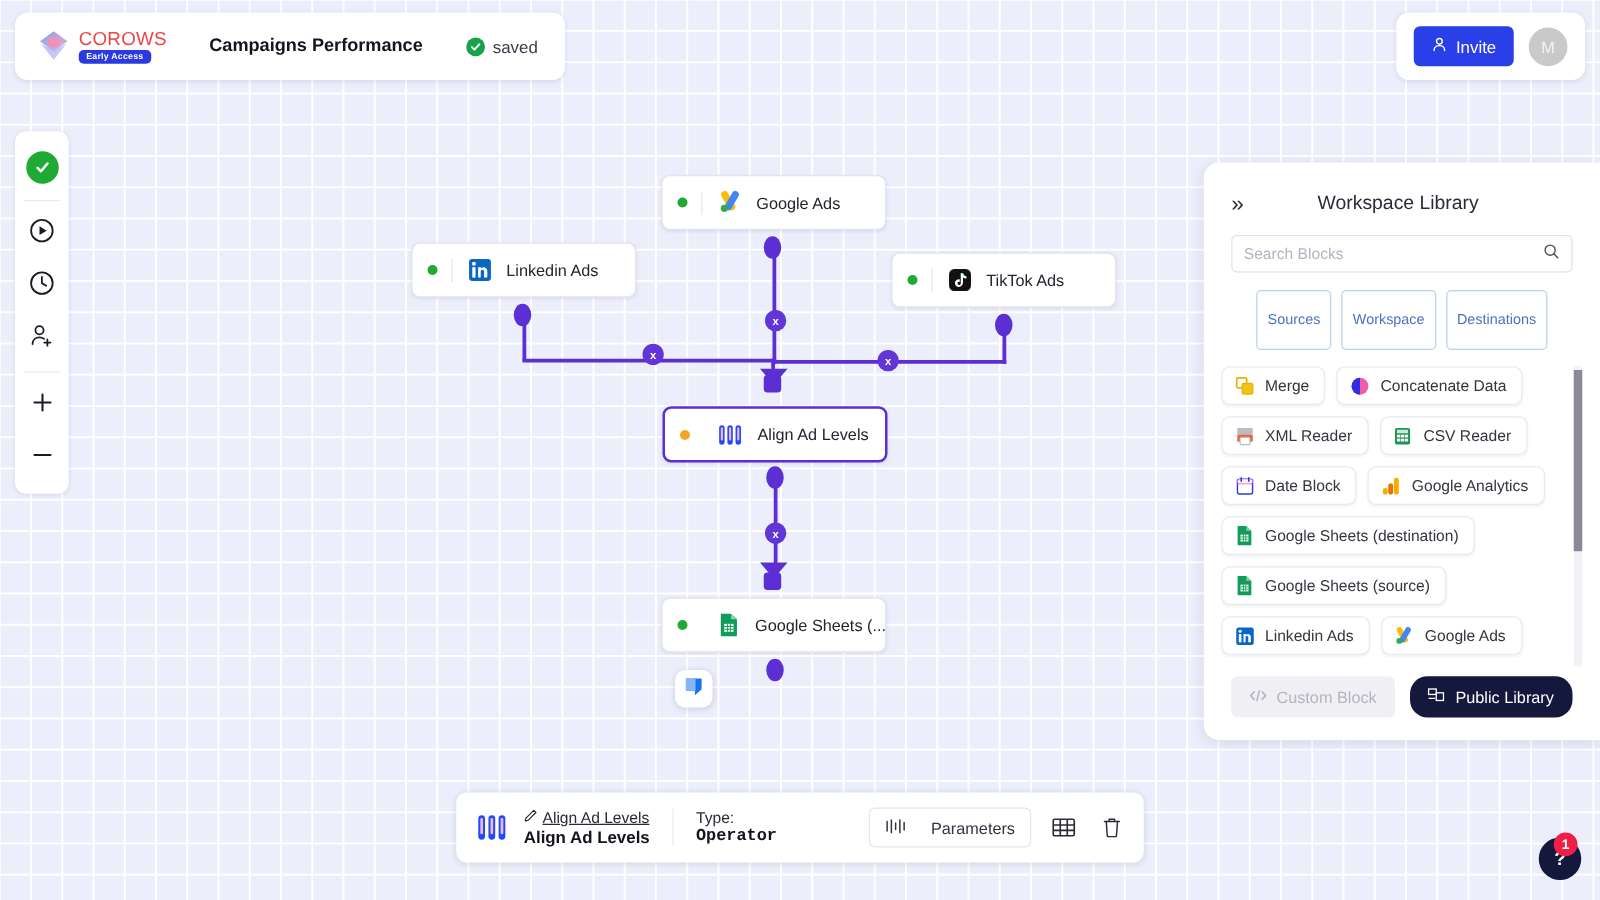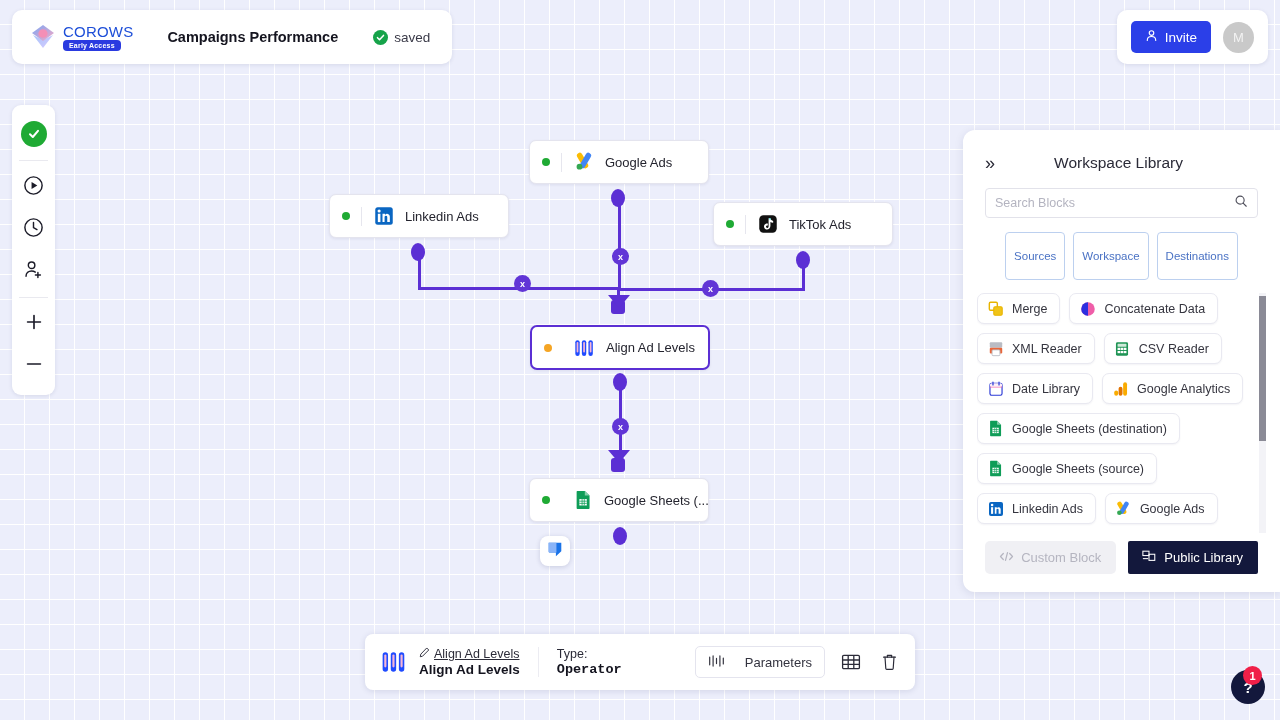--- a/index.html
+++ b/index.html
@@ -26,21 +26,21 @@
     background: #fff; border-radius: 10px;
     box-shadow: 0 1px 4px rgba(20,25,80,.10);
     display: flex; align-items: center;
     padding: 0 22px 0 18px;
     gap: 0;
   }
   .logo-wrap { display: flex; align-items: center; gap: 7px; }
   .logo-mark { width: 26px; height: 26px; position: relative; flex: 0 0 auto; }
   .logo-text { display: flex; flex-direction: column; align-items: flex-start; gap: 1px; line-height: 1; }
   .logo-word {
-    font-size: 15px; letter-spacing: .2px; color: #1d4ed8; font-weight: 400;
+    font-size: 15px; letter-spacing: .2px; color: #ef4444; font-weight: 400;
   }
   .logo-badge {
     background: #2a3ae0; color:#fff; font-size: 7px; font-weight: 700;
     padding: 2px 6px 2px 6px; border-radius: 4px; letter-spacing: .2px;
   }
   .proj-title {
     font-size: 14.5px; font-weight: 700; color: #14141f;
     margin-left: 34px; white-space: nowrap;
   }
   .saved {
@@ -183,21 +183,21 @@
     position: absolute; left: 0; right: 0; bottom: 18px;
     display: flex; gap: 12px; padding: 0 22px; align-items:center;
   }
   .btn-custom {
     flex: 1; height: 33px; border-radius: 5px; border: none;
     background: #f0f0f4; color: #b5b5c0; font-size: 13px;
     display: flex; align-items: center; justify-content: center; gap: 7px;
     cursor: pointer; font-family: inherit;
   }
   .btn-public {
-    flex: 1; height: 33px; border-radius: 2px; border: none;
+    flex: 1; height: 33px; border-radius: 14px; border: none;
     background: #13183c; color: #fff; font-size: 13px;
     display: flex; align-items: center; justify-content: center; gap: 8px;
     cursor: pointer; font-family: inherit;
   }
 
   
   .inspector {
     position: absolute; left: 365px; top: 634px;
     width: 550px; height: 56px;
     background: #fff; border-radius: 8px;
@@ -542,21 +542,21 @@
 
         <div class="blk">
           <span class="blk-ico">
             <svg width="16" height="16" viewBox="0 0 18 18">
               <rect x="2.2" y="2.6" width="13.6" height="13.4" rx="1.8" fill="#fff" stroke="#2d3bd6" stroke-width="1.3"></rect>
               <path d="M2.2 6.6 h13.6" stroke="#ef5da8" stroke-width="1.3"></path>
               <rect x="2.2" y="2.6" width="13.6" height="4" rx="1.8" fill="#fdf0f6"></rect>
               <path d="M5.6 1.4 v3 M12.4 1.4 v3" stroke="#2d3bd6" stroke-width="1.4" stroke-linecap="round"></path>
             </svg>
           </span>
-          <span>Date Library</span>
+          <span>Date Block</span>
         </div>
 
         <div class="blk">
           <span class="blk-ico">
             <svg width="16" height="16" viewBox="0 0 18 18">
               <rect x="11.4" y="1.4" width="4.4" height="15.2" rx="2.2" fill="#f9ab00"></rect>
               <rect x="6.3" y="6.4" width="4.4" height="10.2" rx="2.2" fill="#e37400"></rect>
               <rect x="1.4" y="10.6" width="4.4" height="6" rx="2.2" fill="#f9ab00"></rect>
             </svg>
           </span>

